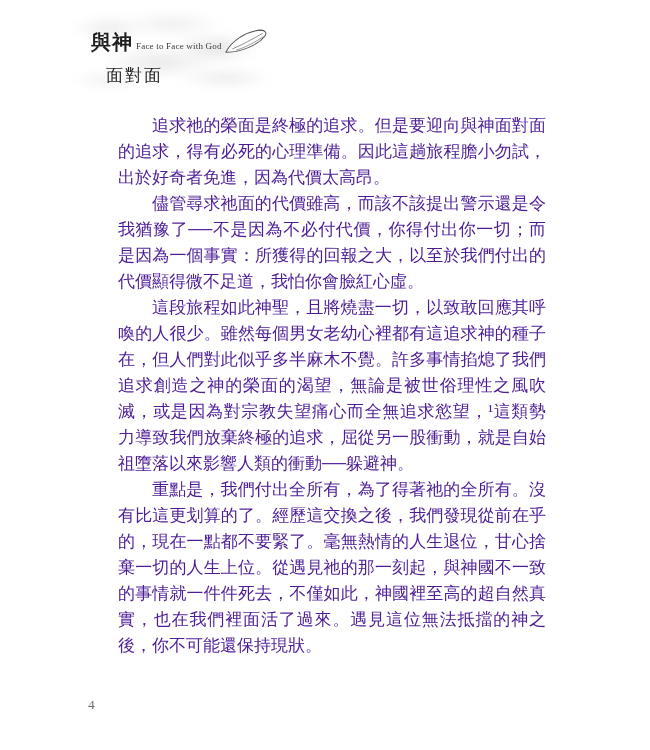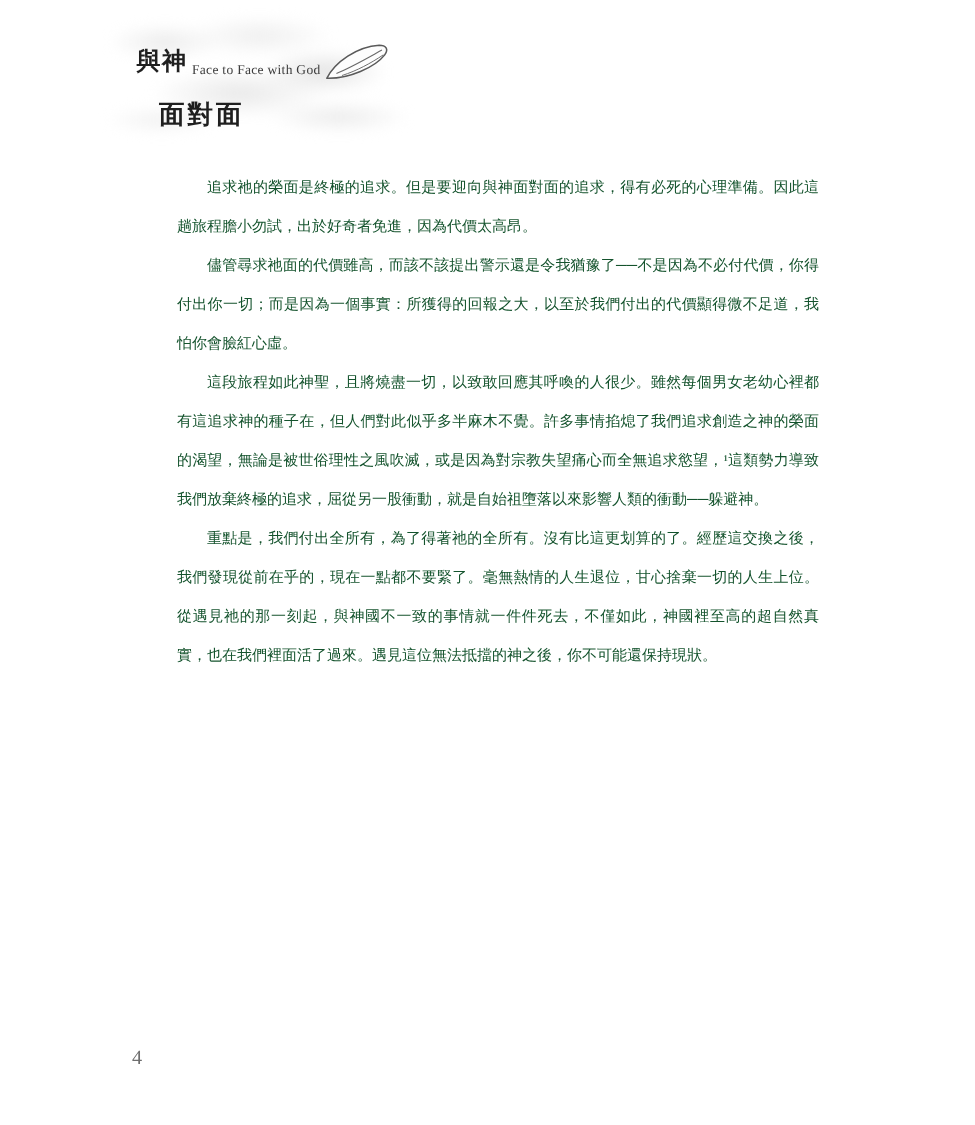--- a/index.html
+++ b/index.html
@@ -37,58 +37,58 @@
     left: 91px;
     top: 31px;
     z-index: 2;
   }
   .logo-row {
     display: flex;
     align-items: flex-start;
     white-space: nowrap;
   }
   .logo-cn-top {
-    font-size: 16px;
+    font-size: 20px;
     font-weight: 700;
     color: #1f1f1f;
     line-height: 22px;
     letter-spacing: 1px;
   }
   .logo-en {
     font-size: 9px;
     color: #3c3c3c;
     margin-left: 3px;
     margin-top: 10px;
     letter-spacing: 0.2px;
     font-family: Liberation Serif, serif;
   }
   .logo-wing {
     margin-left: 2px;
     margin-top: -4px;
   }
   .logo-cn-bottom {
     font-size: 17px;
-    font-weight: 700;
+    font-weight: 400;
     color: #1f1f1f;
     letter-spacing: 2px;
     margin-left: 15px;
     margin-top: 1px;
   }
   .body-text {
     position: absolute;
     left: 118px;
     top: 113px;
     width: 428px;
     z-index: 1;
   }
   .body-text p {
     margin: 0;
-    font-size: 10px;
+    font-size: 17px;
     line-height: 26px;
-    color: #14532d;
+    color: #4c1d95;
     text-align: justify;
     text-indent: 2em;
   }
   .page-number {
     position: absolute;
     left: 88px;
     top: 697px;
     font-size: 13.5px;
     color: #6e6e6e;
     z-index: 1;

